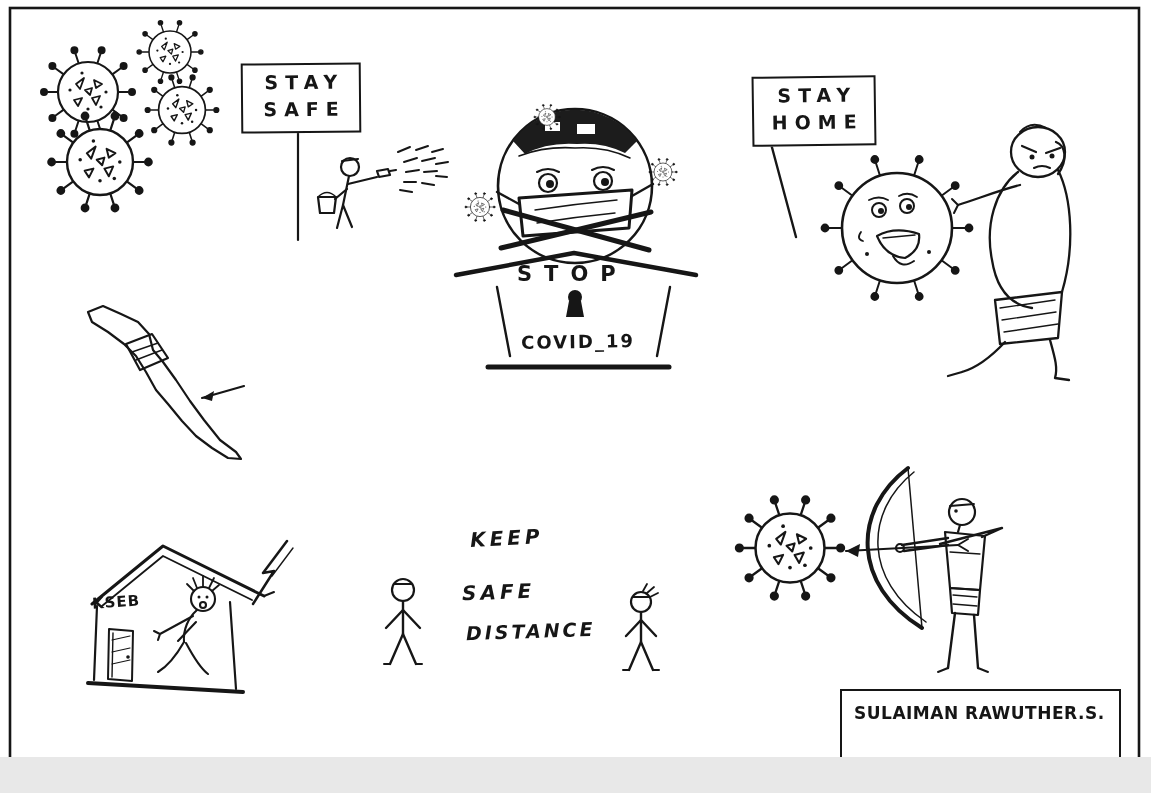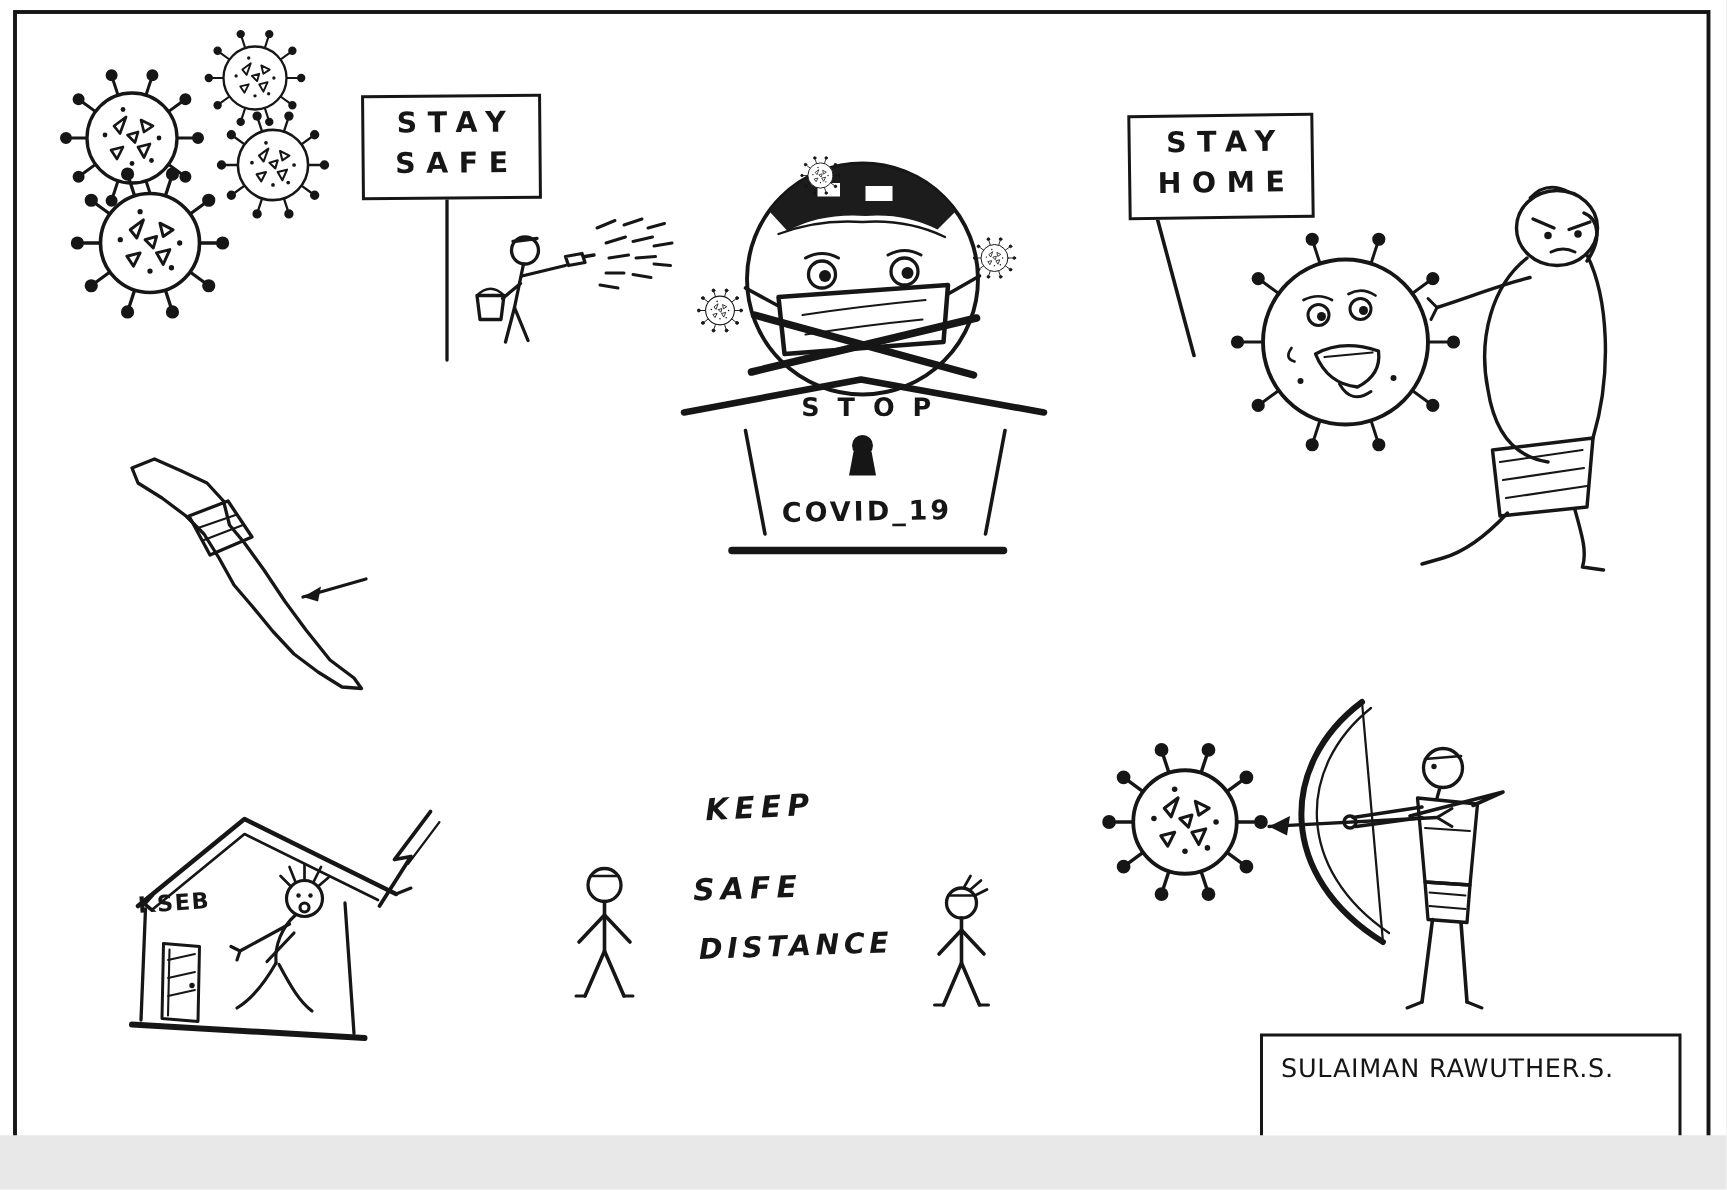--- a/index.html
+++ b/index.html
@@ -9,30 +9,30 @@
   }
   .abs{position:absolute;}
   .handtext{font-family:"DejaVu Sans",sans-serif;font-weight:700;color:#161616;white-space:nowrap;}
   .sign{
     position:absolute;border:2.5px solid #161616;background:#fff;
     text-align:center;font-weight:700;color:#161616;
   }
   .sign .line{font-size:19px;line-height:27px;letter-spacing:7px;text-indent:7px;}
   #sign-stay-safe{left:241px;top:63px;width:116px;height:62px;padding-top:4px;transform:rotate(-0.5deg);}
   #sign-stay-home{left:752px;top:76px;width:120px;height:62px;padding-top:4px;transform:rotate(-0.8deg);}
-  #stop-label{left:505px;top:262px;width:145px;text-align:center;font-size:17px;letter-spacing:12px;text-indent:12px;}
+  #stop-label{left:505px;top:262px;width:145px;font-size:21px;letter-spacing:12px;text-indent:12px;}
   #covid-label{left:503px;top:331px;width:150px;text-align:center;font-size:18px;letter-spacing:2px;transform:rotate(-1deg);}
   #keep-label{left:470px;top:526px;font-size:20px;letter-spacing:4px;font-style:italic;transform:rotate(-3deg);}
   #safe-label{left:462px;top:580px;font-size:20px;letter-spacing:4px;font-style:italic;transform:rotate(-2deg);}
   #distance-label{left:466px;top:620px;font-size:19px;letter-spacing:3px;font-style:italic;transform:rotate(-2deg);}
   #kseb-label{left:92px;top:593px;font-size:15px;letter-spacing:1px;transform:rotate(-4deg);}
   #signature-box{
     position:absolute;left:840px;top:689px;width:281px;height:75px;
     border:2.5px solid #161616;background:#fff;box-sizing:border-box;
-    padding:9px 10px 0 12px;font-weight:400;font-size:17px;line-height:27px;letter-spacing:0.5px;
+    padding:9px 10px 0 12px;font-weight:700;font-size:17px;line-height:27px;letter-spacing:0.5px;
   }
   svg.art{position:absolute;left:0;top:0;}
 </style>
 </head>
 <body>
 
 <div id="canvas">
 
   <svg class="art" width="1151" height="793" viewBox="0 0 1151 793">
     <defs>

